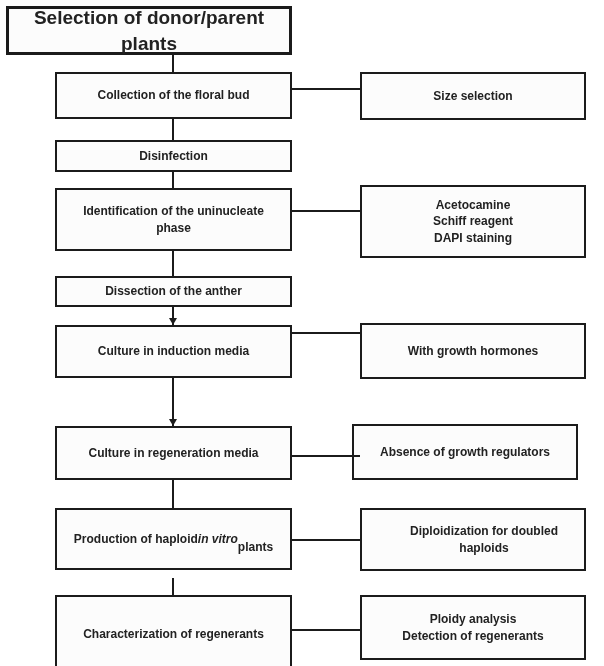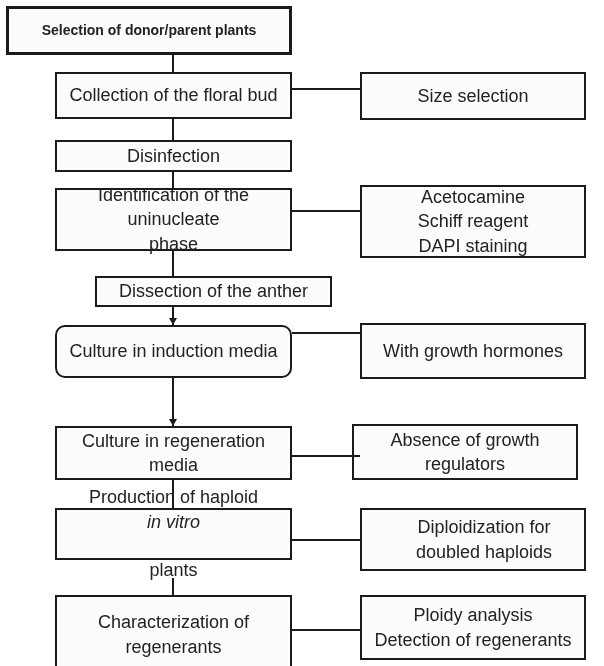--- a/index.html
+++ b/index.html
@@ -13,28 +13,29 @@
   }
   .box{
     position:absolute;
     box-sizing:border-box;
     border:2px solid #1b1b1b;
     background:#fcfcfc;
     display:flex;
     align-items:center;
     justify-content:center;
     text-align:center;
-    font-size:18px;
+    font-size:12px;
     line-height:1.35;
     white-space:pre-line;
     padding:2px 6px;
+    font-weight:bold;
   }
   .box.title{
     font-weight:bold;
-    font-size:14px;
+    font-size:19px;
     border-width:3px;
   }
   .vline,.hline{
     position:absolute;
     background:#1b1b1b;
   }
   .vline{width:2px;}
   .hline{height:2px;}
   .arrow-down{
     position:absolute;
@@ -52,27 +53,27 @@
 
   <div class="box title" style="left:6px;top:6px;width:286px;height:49px;">Selection of donor/parent plants</div>
 
   <div class="box" style="left:55px;top:72px;width:237px;height:47px;">Collection of the floral bud</div>
 
   <div class="box" style="left:55px;top:140px;width:237px;height:32px;">Disinfection</div>
 
   <div class="box" style="left:55px;top:188px;width:237px;height:63px;">Identification of the uninucleate
 phase</div>
 
-  <div class="box" style="left:55px;top:276px;width:237px;height:31px;margin-left:40px;">Dissection of the anther</div>
+  <div class="box" style="left:55px;top:276px;width:237px;height:31px;">Dissection of the anther</div>
 
-  <div class="box" style="left:55px;top:325px;width:237px;height:53px;border-radius:10px;">Culture in induction media</div>
+  <div class="box" style="left:55px;top:325px;width:237px;height:53px;">Culture in induction media</div>
 
   <div class="box" style="left:55px;top:426px;width:237px;height:54px;">Culture in regeneration media</div>
 
-  <div class="box" style="left:55px;top:508px;width:237px;height:52px;flex-direction:column;"><span>Production of haploid </span><span class="italic">in vitro</span><span>
+  <div class="box" style="left:55px;top:508px;width:237px;height:62px;"><span>Production of haploid </span><span class="italic">in vitro</span><span>
 plants</span></div>
 
   <div class="box" style="left:55px;top:595px;width:237px;height:79px;">Characterization of regenerants</div>
 
   <div class="box" style="left:360px;top:72px;width:226px;height:48px;">Size selection</div>
 
   <div class="box" style="left:360px;top:185px;width:226px;height:73px;">Acetocamine
 Schiff reagent
 DAPI staining</div>
 

